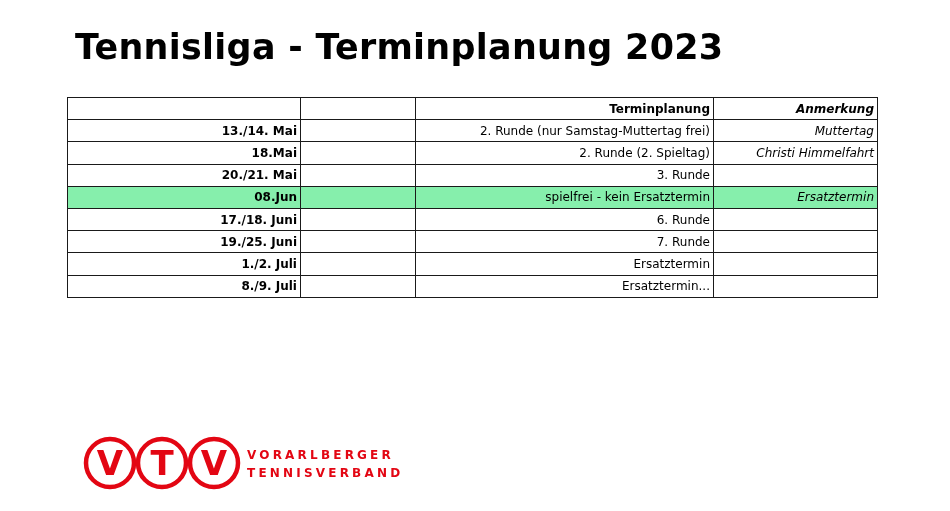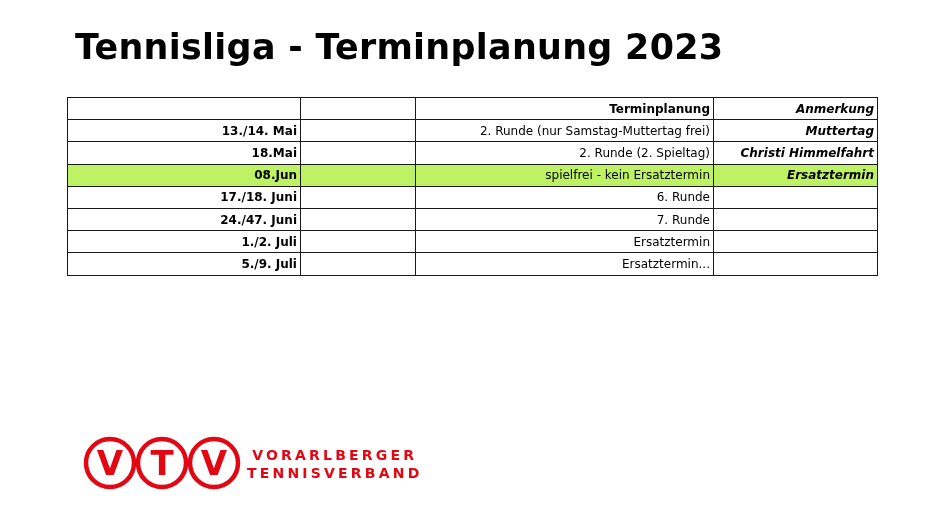--- a/index.html
+++ b/index.html
@@ -2,26 +2,26 @@
 <html><head>
 <meta charset="utf-8">
 <style>
   html, body { margin: 0; padding: 0; background: #ffffff; }
   body { width: 950px; height: 511px; position: relative; overflow: hidden; font-family: "Liberation Sans", sans-serif; color: #000; }
   .title { position: absolute; left: 75px; top: 26px; font-size: 36px; font-weight: bold; letter-spacing: 0.3px; font-family: "DejaVu Sans", sans-serif; transform: scaleX(0.97); transform-origin: left; }
   table.sched { position: absolute; left: 67px; top: 97px; border-collapse: collapse; table-layout: fixed; width: 810px; }
   table.sched td { border: 1.5px solid #1a1a1a; height: 21.2px; padding: 0 3px; font-size: 12px; line-height: 20px; white-space: nowrap; overflow: hidden; vertical-align: middle; text-align: right; }
   td.c-date { font-weight: bold; font-family: "DejaVu Sans", sans-serif; font-size: 14px; }
   td.c-plan { font-family: "DejaVu Sans", sans-serif; font-size: 13.8px; }
-  td.c-note { font-style: italic; font-family: "DejaVu Sans", sans-serif; font-size: 13.8px; font-weight: bold; }
+  td.c-note { font-style: italic; font-family: "DejaVu Sans", sans-serif; font-size: 13.8px; }
   tr.head td.c-plan { font-weight: bold; }
   tr.head td.c-note { font-weight: bold; margin-left: 25px; }
-  tr.grey td { background: #bef264; padding-left: 31px; }
+  tr.grey td { background: #86efac; padding-left: 31px; }
   .logo { position: absolute; left: 82px; top: 435px; width: 160px; height: 56px; }
-  .logo-text { position: absolute; left: 247px; top: 446px; color: #e30613; font-weight: bold; font-family: "DejaVu Sans", sans-serif; font-size: 14px; letter-spacing: 3.2px; line-height: 18px; text-align: center; }
+  .logo-text { position: absolute; left: 247px; top: 446px; color: #e30613; font-weight: bold; font-family: "DejaVu Sans", sans-serif; font-size: 12px; letter-spacing: 3.2px; line-height: 18px; }
 </style>
 </head>
 <body>
 
 <div class="title">Tennisliga - Terminplanung 2023</div>
 
 <table class="sched">
   <colgroup>
     <col style="width:233px">
       <col style="width:115px">
@@ -40,46 +40,52 @@
         <td class="c-blank"></td>
         <td class="c-plan">2. Runde (nur Samstag-Muttertag frei)</td>
         <td class="c-note">Muttertag</td>
       </tr>
       <tr>
         <td class="c-date">18.Mai</td>
         <td class="c-blank"></td>
         <td class="c-plan">2. Runde (2. Spieltag)</td>
         <td class="c-note">Christi Himmelfahrt</td>
       </tr>
+      <tr>
+        <td class="c-date">20./21. Mai</td>
+        <td class="c-blank"></td>
+        <td class="c-plan">3. Runde</td>
+        <td class="c-note"></td>
+      </tr>
       <tr class="grey">
         <td class="c-date">08.Jun</td>
         <td class="c-blank"></td>
         <td class="c-plan">spielfrei - kein Ersatztermin</td>
         <td class="c-note">Ersatztermin</td>
       </tr>
       <tr>
         <td class="c-date">17./18. Juni</td>
         <td class="c-blank"></td>
         <td class="c-plan">6. Runde</td>
         <td class="c-note"></td>
       </tr>
       <tr>
-        <td class="c-date">24./47. Juni</td>
+        <td class="c-date">19./25. Juni</td>
         <td class="c-blank"></td>
         <td class="c-plan">7. Runde</td>
         <td class="c-note"></td>
       </tr>
       <tr>
         <td class="c-date">1./2. Juli</td>
         <td class="c-blank"></td>
         <td class="c-plan">Ersatztermin</td>
         <td class="c-note"></td>
       </tr>
       <tr>
-        <td class="c-date">5./9. Juli</td>
+        <td class="c-date">8./9. Juli</td>
         <td class="c-blank"></td>
         <td class="c-plan">Ersatztermin...</td>
         <td class="c-note"></td>
       </tr>
     </tbody>
 </table>
 
 <svg class="logo" viewBox="0 0 160 56" xmlns="http://www.w3.org/2000/svg">
   <g fill="none" stroke="#e30613" stroke-width="4.5">
     <circle cx="28" cy="28" r="24"></circle>

